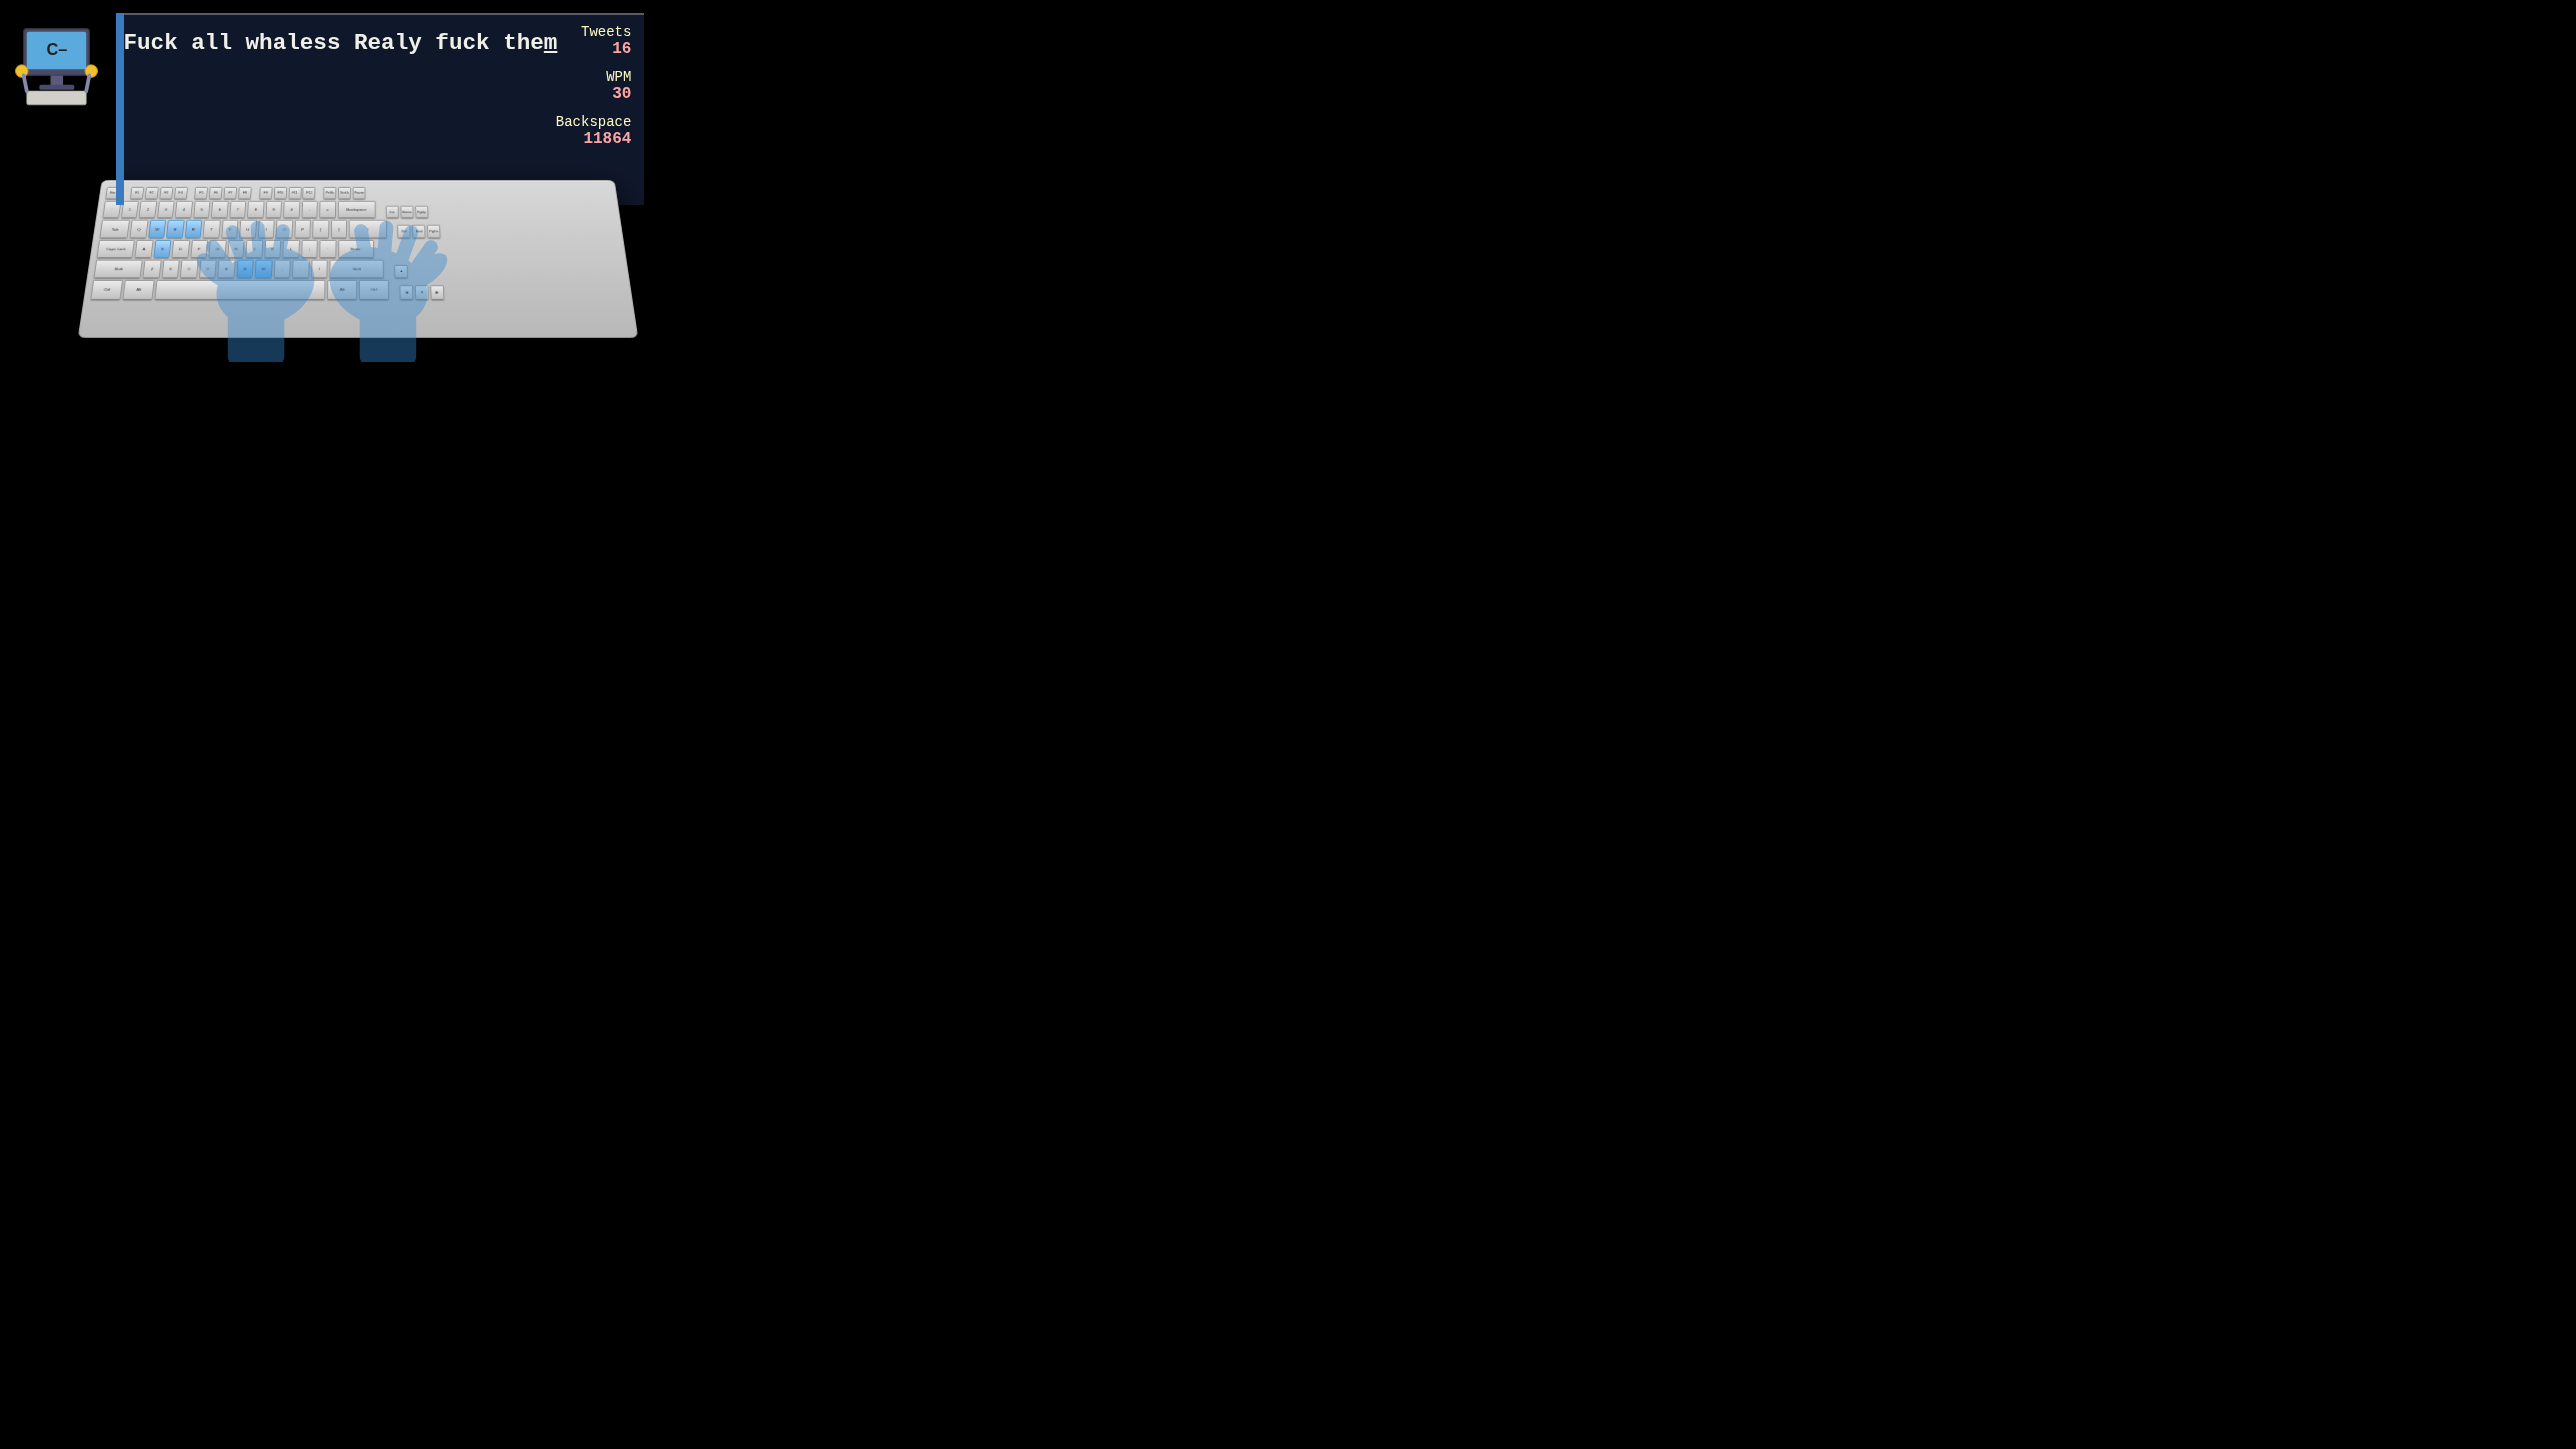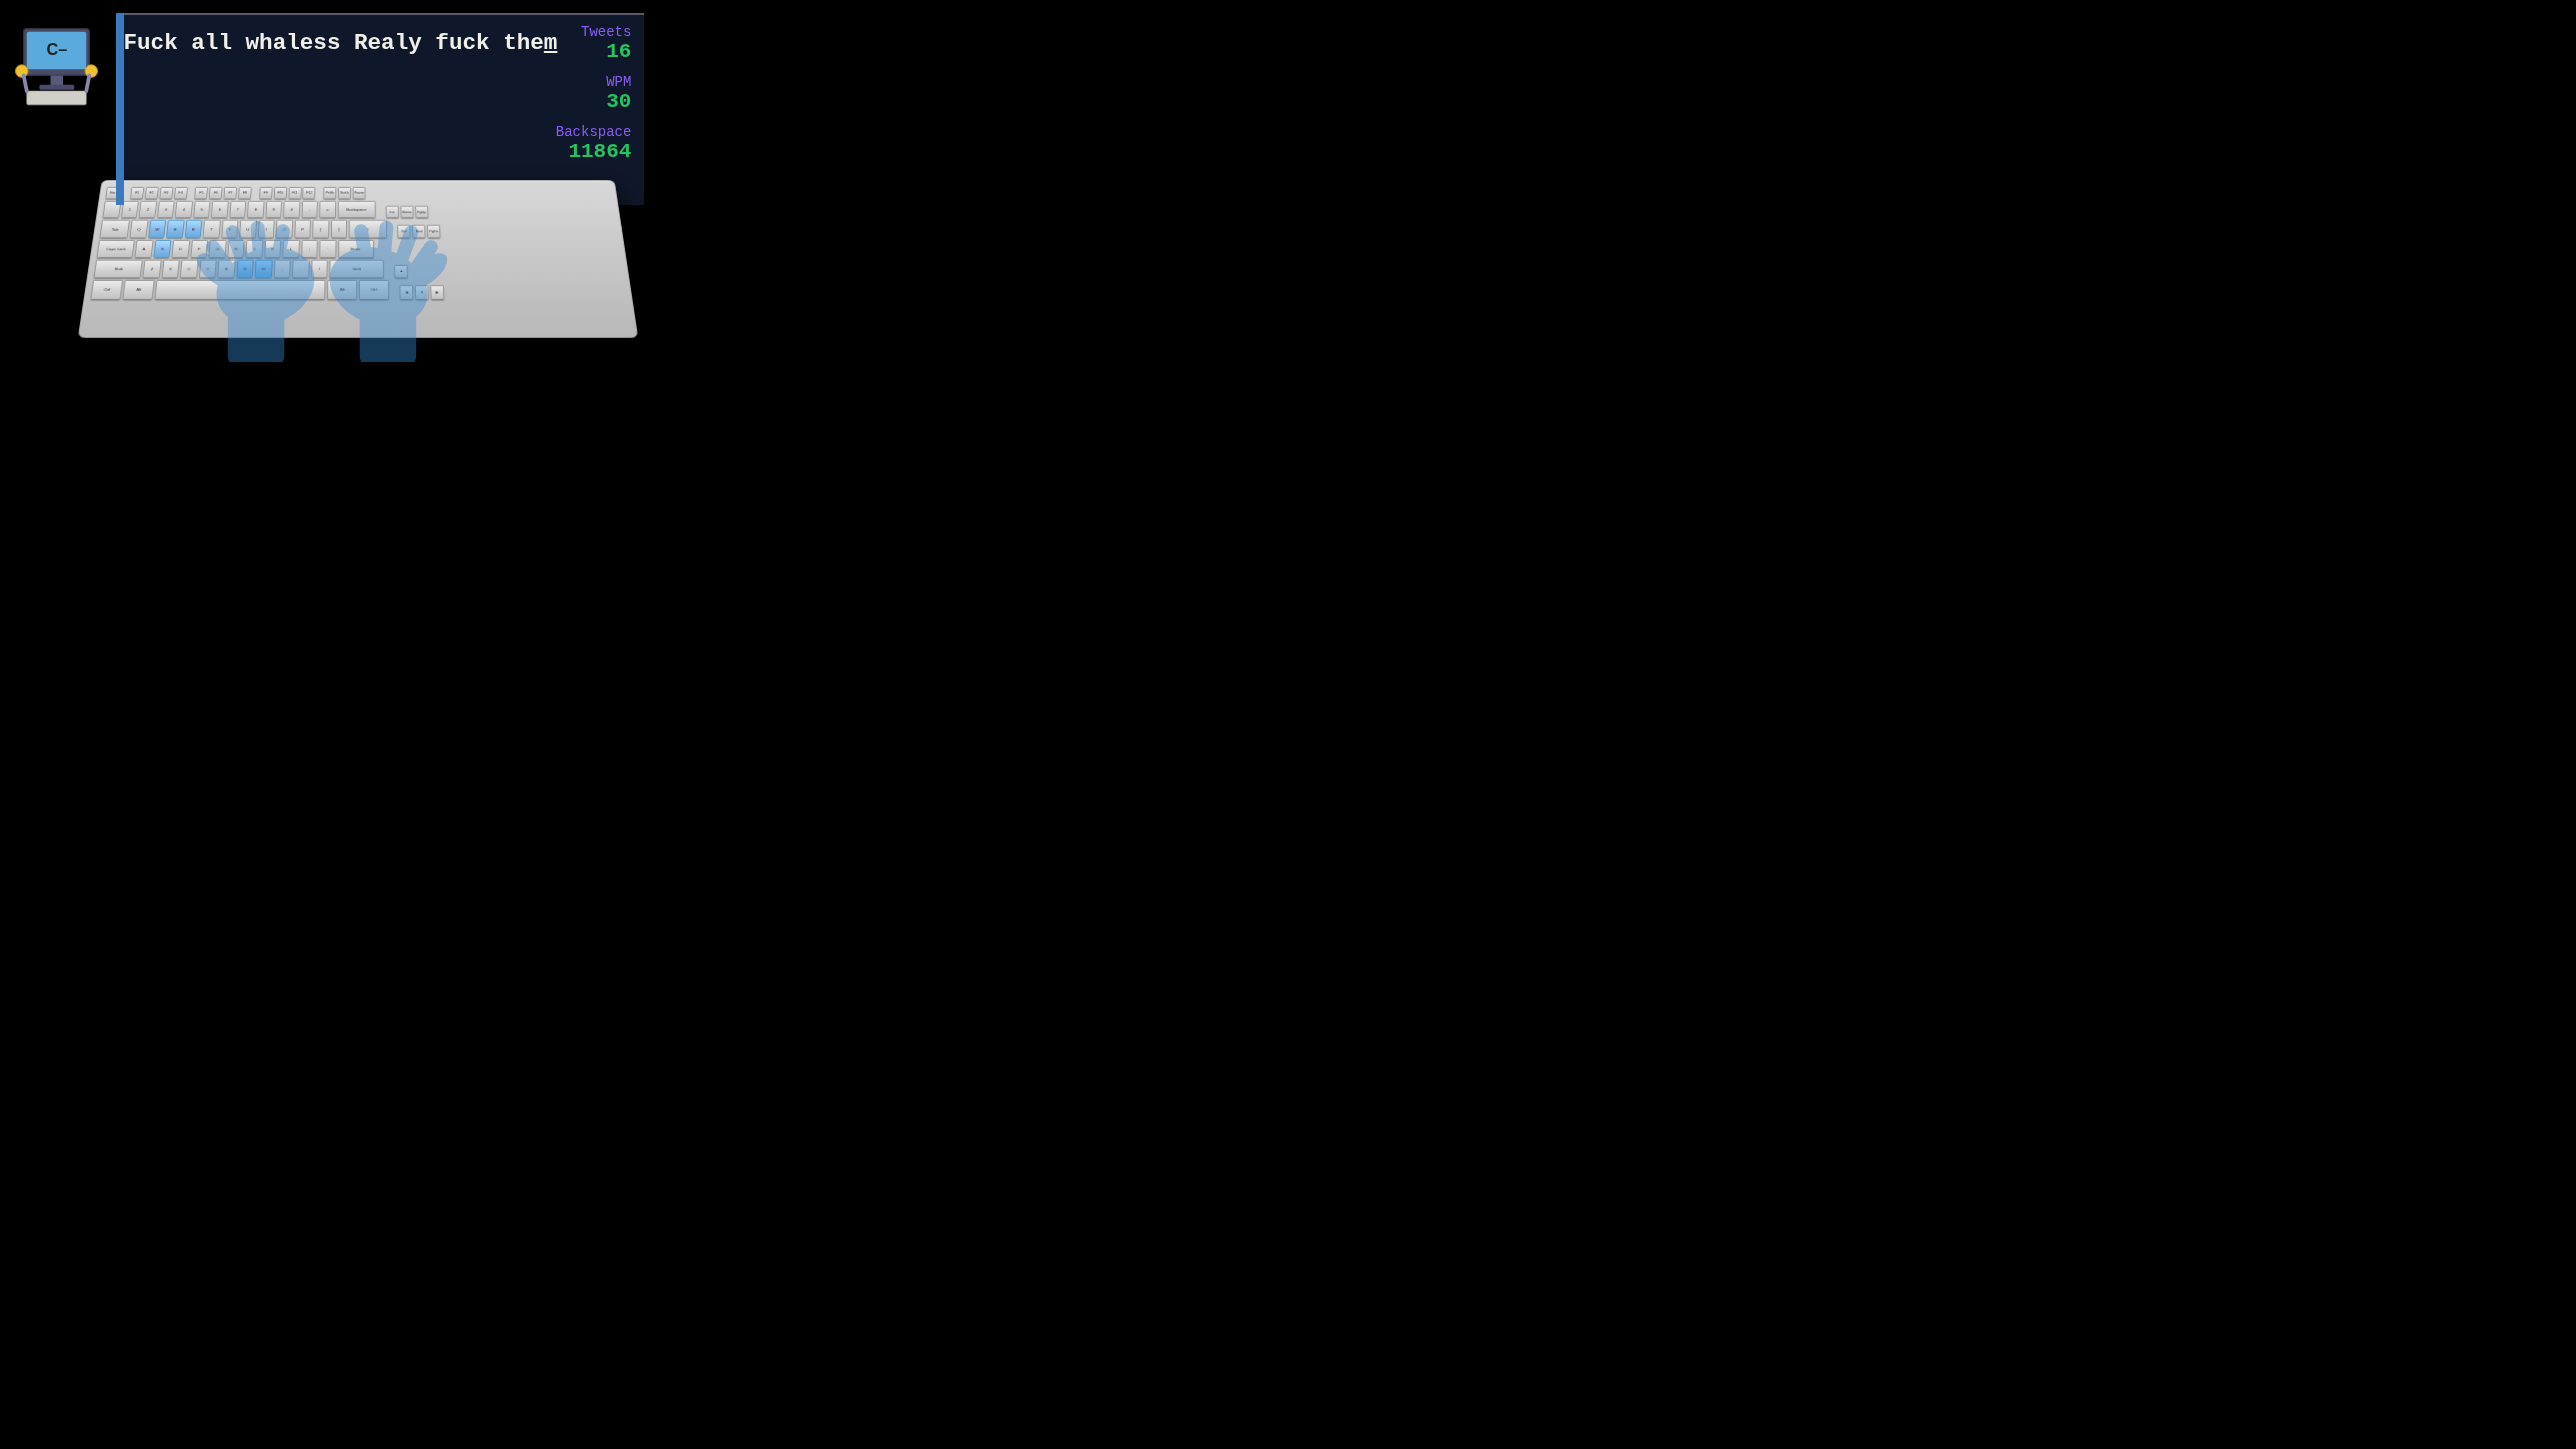--- a/index.html
+++ b/index.html
@@ -93,29 +93,29 @@
       top: 12.6px;
       right: 12.6px;
       width: 113px;
       text-align: right;
       color: #f0f0e8;
       font-family: 'Courier New', Courier, monospace;
     }
 
     .stat-label {
       font-size: 14px;
-      color: #8b5cf6;
+      color: #fef9c3;
       margin-top: 11.3px;
       font-weight: normal;
     }
 
     .stat-value {
-      font-size: 21px;
+      font-size: 16px;
       font-weight: bold;
-      color: #22c55e;
+      color: #fca5a5;
     }
 
     
     #hands-overlay {
       position: absolute;
       bottom: 0;
       left: 50%;
       transform: translateX(-50%);
       width: 314px;
       height: 201px;

